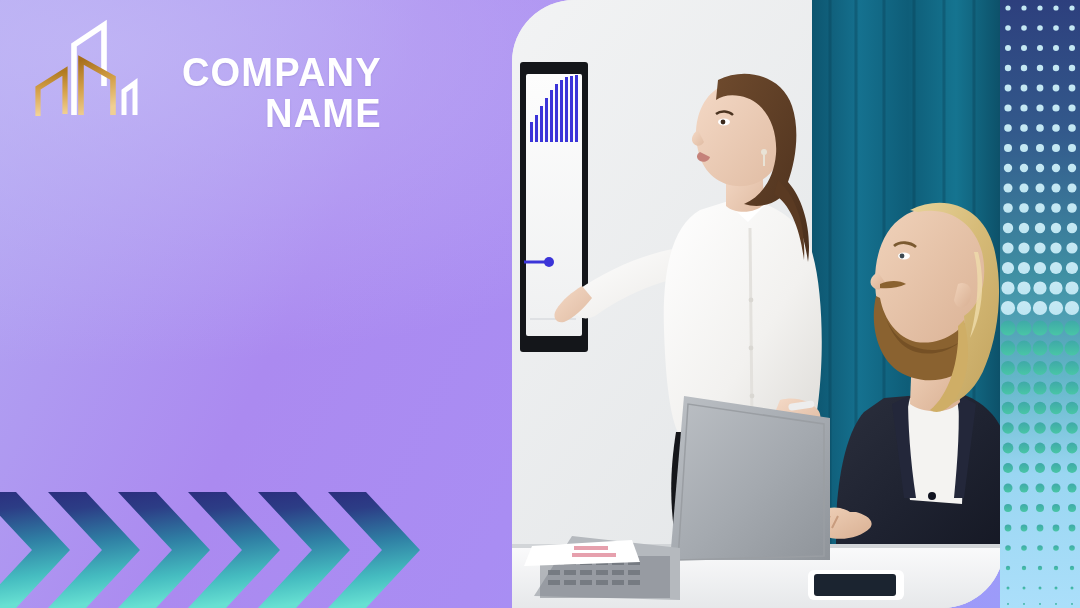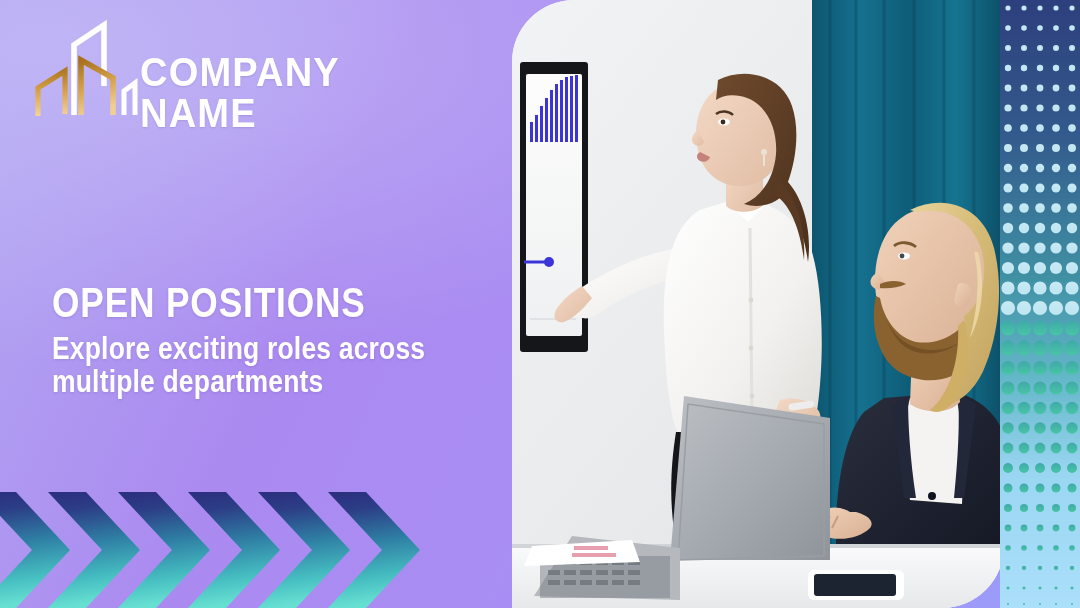--- a/index.html
+++ b/index.html
@@ -6,20 +6,21 @@
     margin: 0;
     padding: 0;
     background: #ffffff;
   }
   #poster {
     position: relative;
     width: 1080px;
     height: 608px;
     overflow: hidden;
     font-family: "Liberation Sans", sans-serif;
+    text-align: right;
   }
 
   
   .bg-base {
     position: absolute;
     inset: 0;
     background: linear-gradient(115deg, #b3a9f2 0%, #ab8af0 32%, #a98df3 55%, #9a9dfa 100%);
   }
   .bg-tint {
     position: absolute;
@@ -156,24 +157,20 @@
 
         <path d="M106 99 L106 75 L117 67 L117 99" fill="none" stroke="#ffffff" stroke-width="5.0" stroke-linejoin="miter"></path>
       </svg>
     </div>
     <div class="brand">
       <span class="brand-line">COMPANY</span>
       <span class="brand-line">NAME</span>
     </div>
   </div>
 
-  <div class="copy">
-    <h1 class="headline">OPEN  POSITIONS</h1>
-    <p class="subhead">Explore exciting roles across multiple departments</p>
-  </div>
 
   <div class="chevrons">
     <svg viewBox="0 0 470 120" xmlns="http://www.w3.org/2000/svg" aria-hidden="true">
       <defs>
         <linearGradient id="chevGrad" x1="0" y1="0" x2="0.12" y2="1">
           <stop offset="0%" stop-color="#2b2e7e"></stop>
           <stop offset="18%" stop-color="#2c3d86"></stop>
           <stop offset="48%" stop-color="#2f7fa4"></stop>
           <stop offset="78%" stop-color="#45bcc0"></stop>
           <stop offset="100%" stop-color="#67e0d2"></stop>

